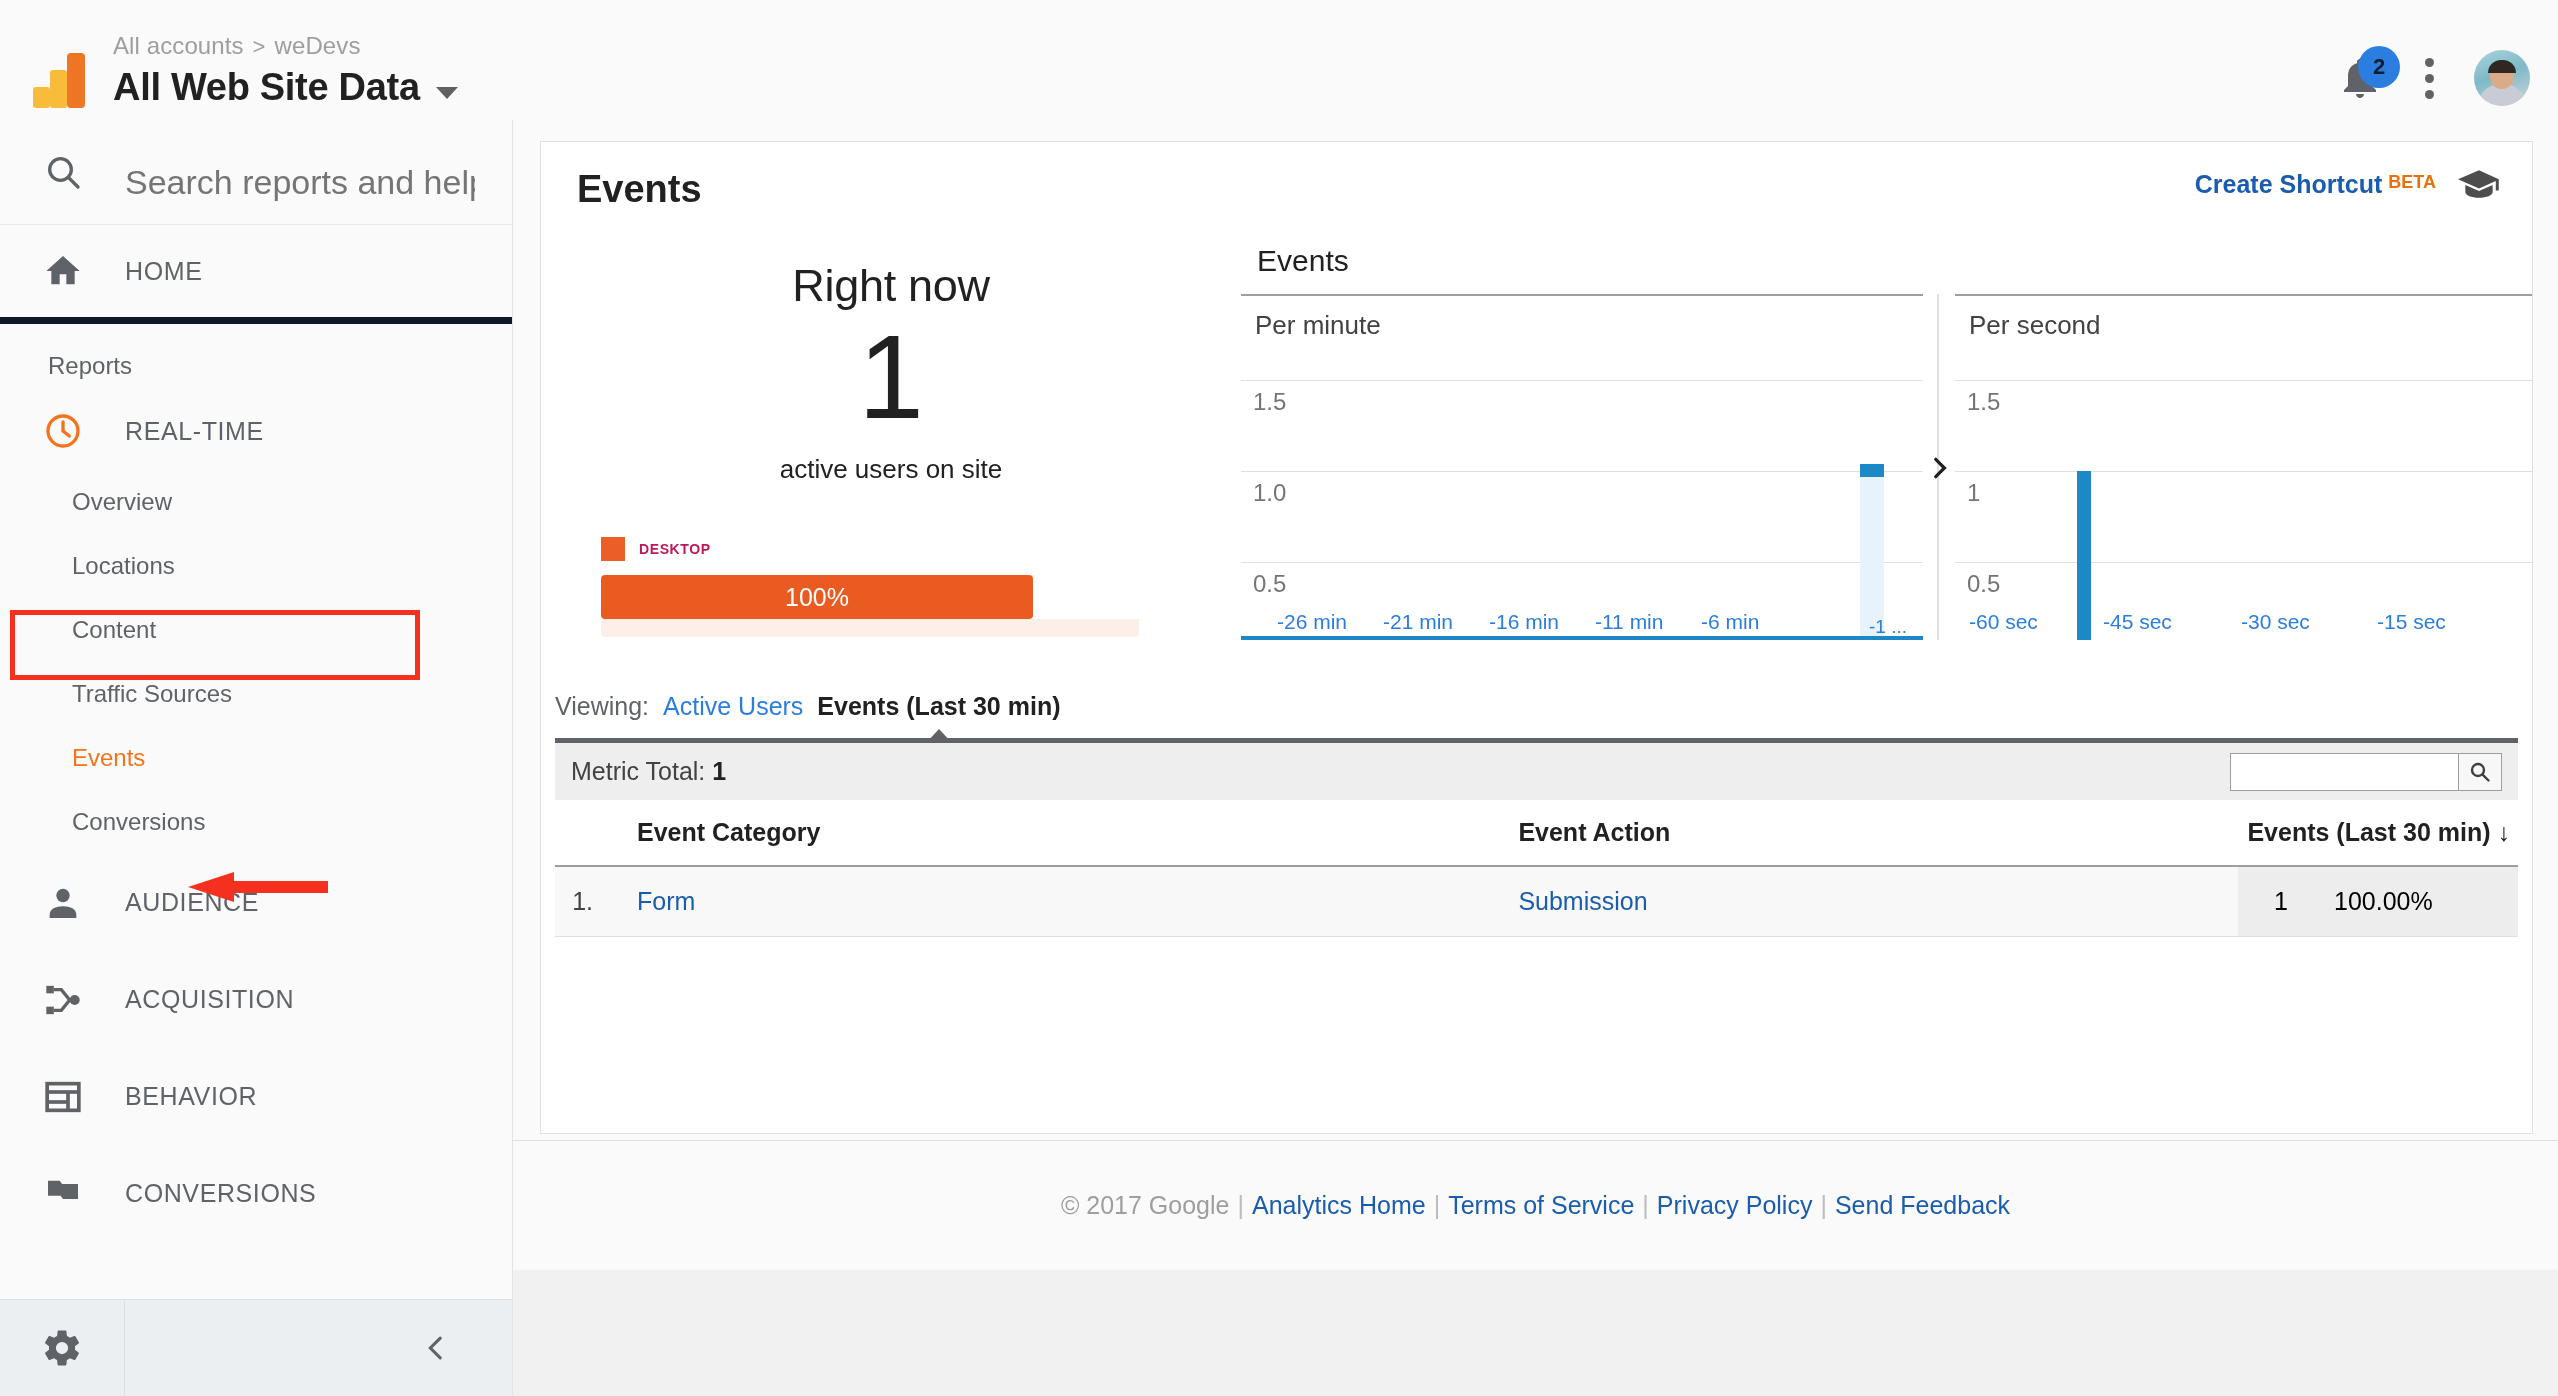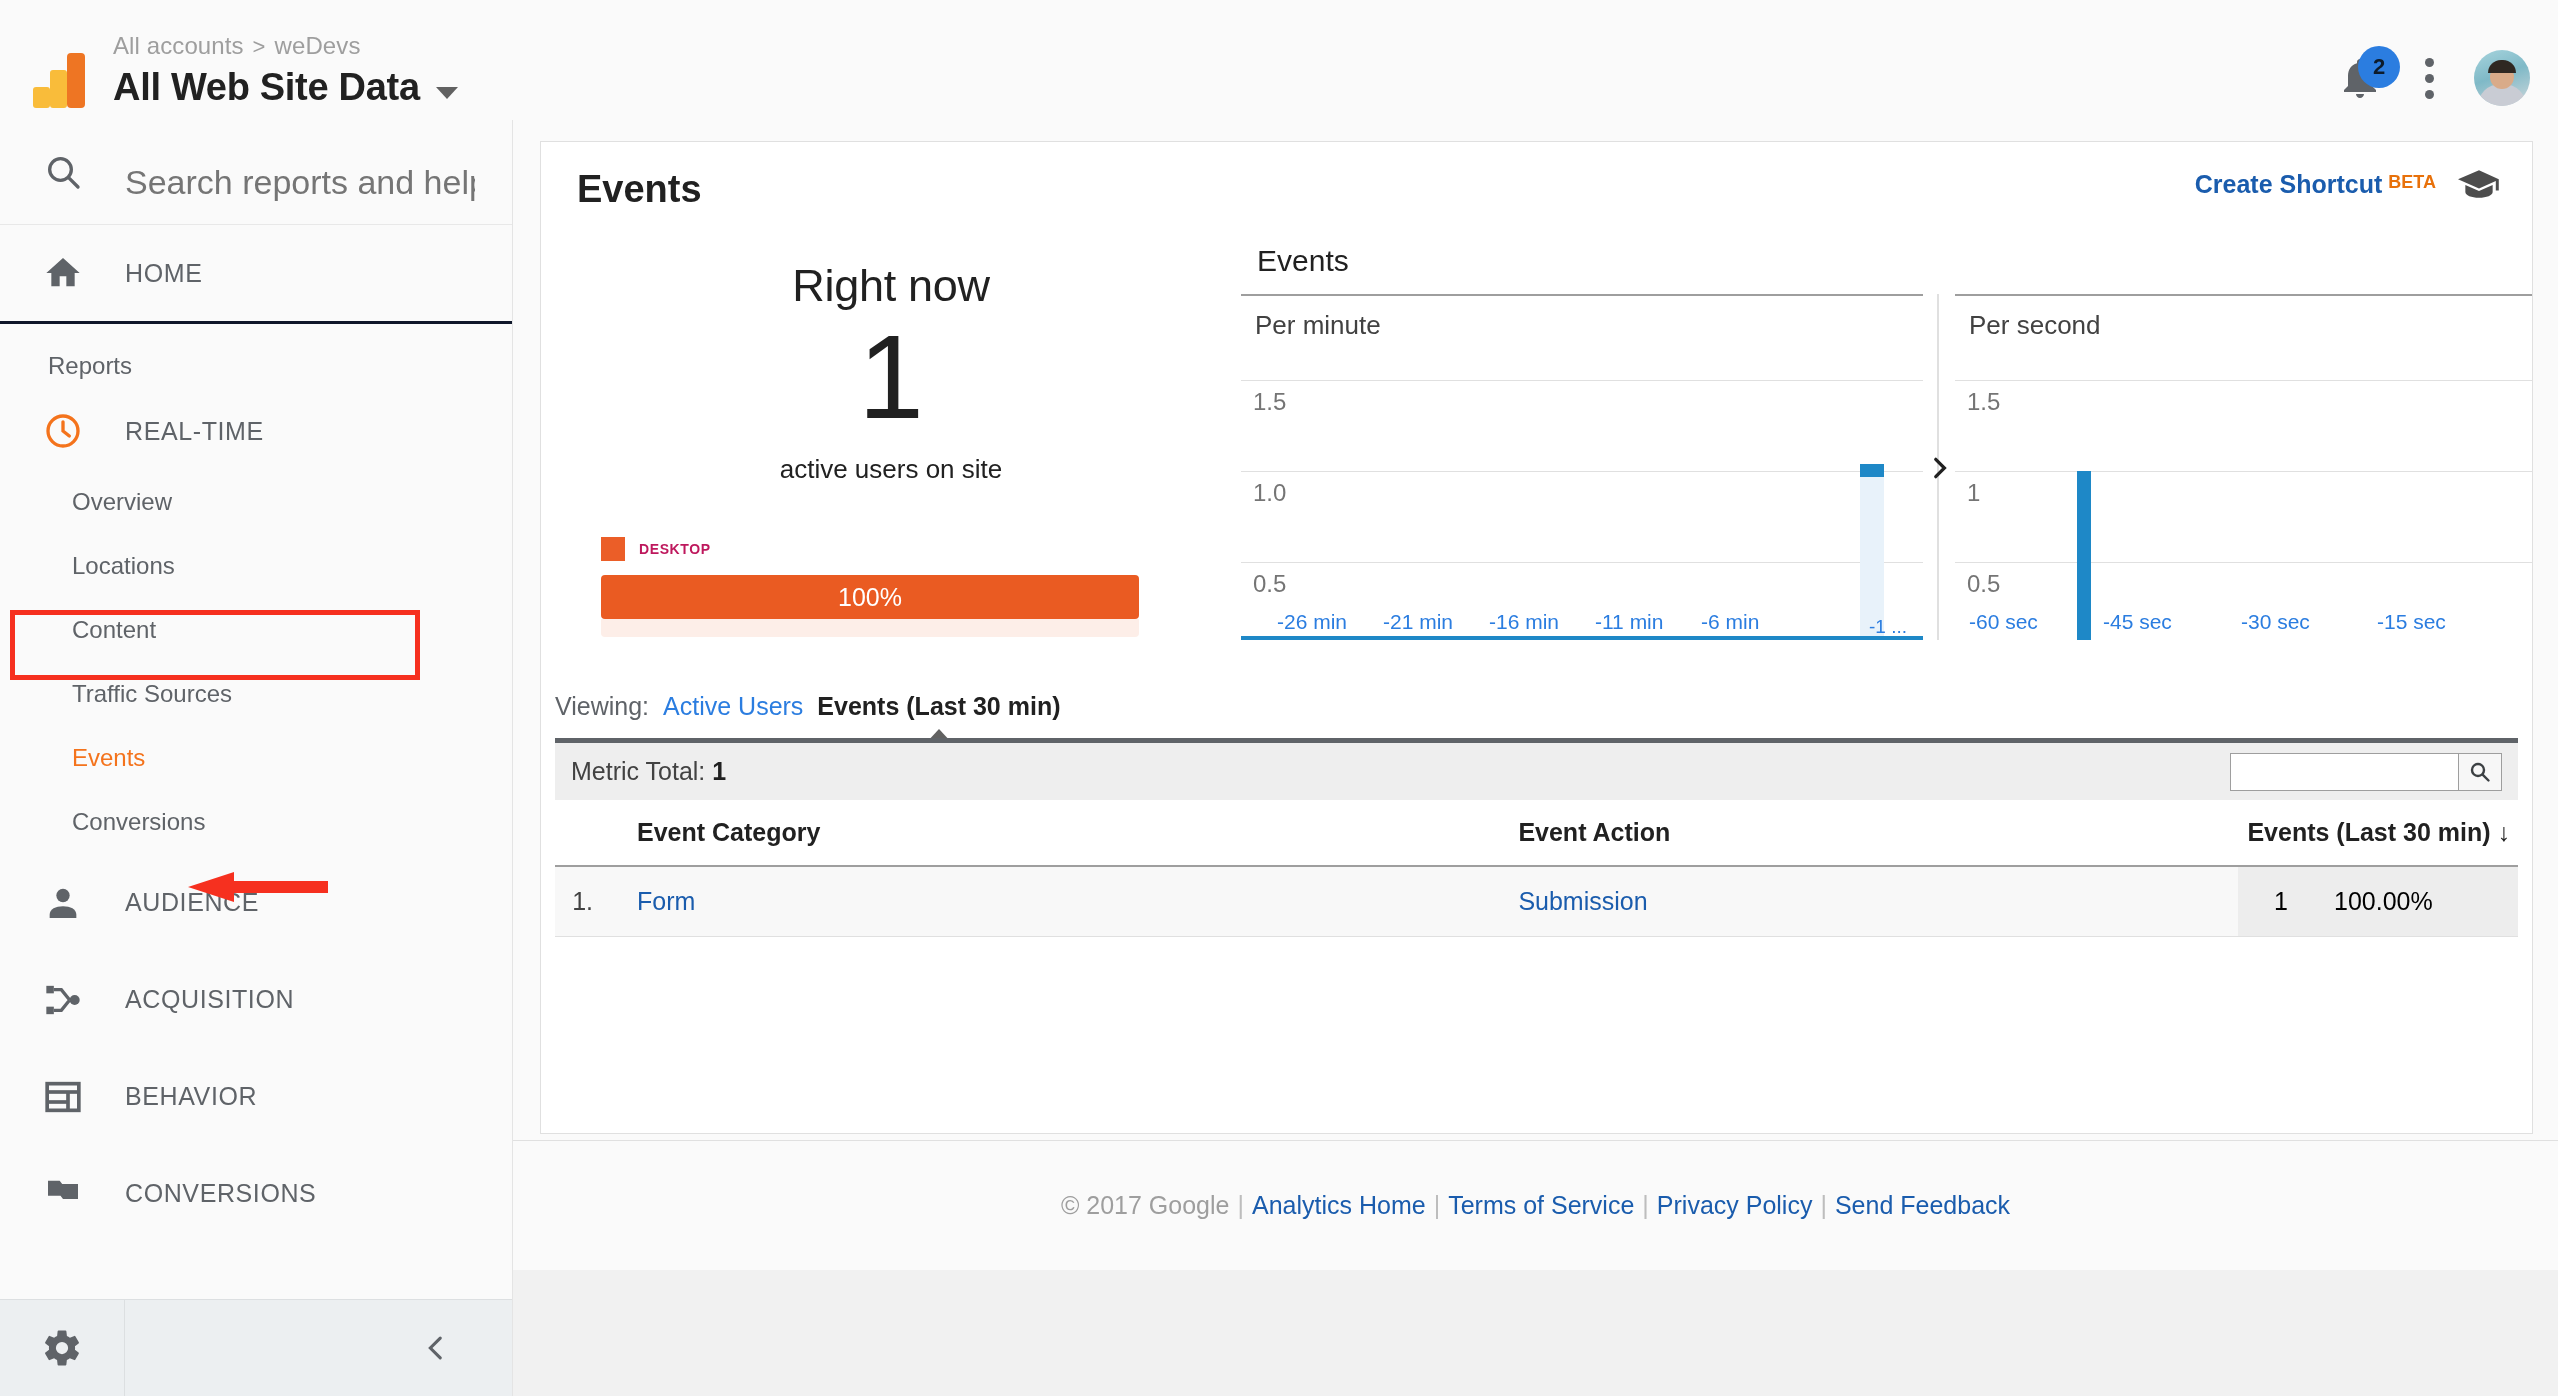--- a/index.html
+++ b/index.html
@@ -53,21 +53,21 @@
     background: #fafafa; border-right: 1px solid #e4e4e4; overflow: hidden;
   }
   .search-row { height: 105px; display: flex; align-items: center; border-bottom: 1px solid #e8e8e8; }
   .search-icon-box { width: 125px; display: flex; justify-content: center; }
   .search-input {
     border: 0; outline: 0; background: transparent; font-size: 34px; color: #5f6368;
     font-family: "Liberation Sans", sans-serif; width: 350px; margin-top: 20px;
   }
   .search-input::placeholder { color: #757575; }
   .nav-main {
-    height: 99px; display: flex; align-items: center; border-bottom: 3px solid #0f172a;
+    height: 99px; display: flex; align-items: center; border-bottom: 7px solid #0f172a;
     cursor: pointer;
   }
   .nav-icon-box { width: 125px; display: flex; justify-content: center; align-items: center; }
   .nav-label { font-size: 25px; color: #5f6368; letter-spacing: .6px; }
   .section-label { padding: 28px 0 12px 48px; font-size: 24px; color: #5f6368; }
   .nav-realtime {
     height: 78px; display: flex; align-items: center; cursor: pointer;
     position: relative;
   }
   .nav-realtime .nav-label { color: #5f6368; }
@@ -106,21 +106,21 @@
   .panels { position: absolute; left: 0; top: 96px; width: 1991px; height: 440px; }
   .rightnow {
     position: absolute; left: 0; top: 0; width: 700px; height: 440px; text-align: center;
   }
   .rn-title { font-size: 45px; color: #212121; margin-top: 22px; letter-spacing: -.3px; }
   .rn-count { font-size: 118px; color: #212121; line-height: 1.0; margin-top: 6px; font-weight: 400; }
   .rn-sub { font-size: 26px; color: #212121; margin-top: 18px; }
   .rn-legend { display: flex; align-items: center; gap: 14px; margin: 52px 0 0 60px; }
   .rn-swatch { width: 24px; height: 24px; background: #eb5e28; }
   .rn-devname { font-size: 14px; font-weight: bold; color: #be185d; letter-spacing: .6px; }
-  .rn-bar-wrap { margin: 14px 0 0 60px; width: 538px; }
+  .rn-bar-wrap { margin: 14px 0 0 60px; width: 432px; }
   .rn-bar {
     height: 44px; background: #ea5b22; border-radius: 4px; color: #fff; font-size: 25px;
     display: flex; align-items: center; justify-content: center;
   }
   .rn-bar-ghost { height: 18px; width: 538px; background: #fdeee8; border-radius: 0 0 4px 4px; }
 
   .charts { position: absolute; left: 700px; top: 0; width: 1291px; height: 440px; }
   .charts-title { position: absolute; left: 16px; top: 6px; font-size: 30px; color: #212121; }
   .chart-box { position: absolute; top: 56px; height: 346px; background: #fff; }
   .chart-minute { left: 0; width: 682px; border-top: 2px solid #9e9e9e; }

